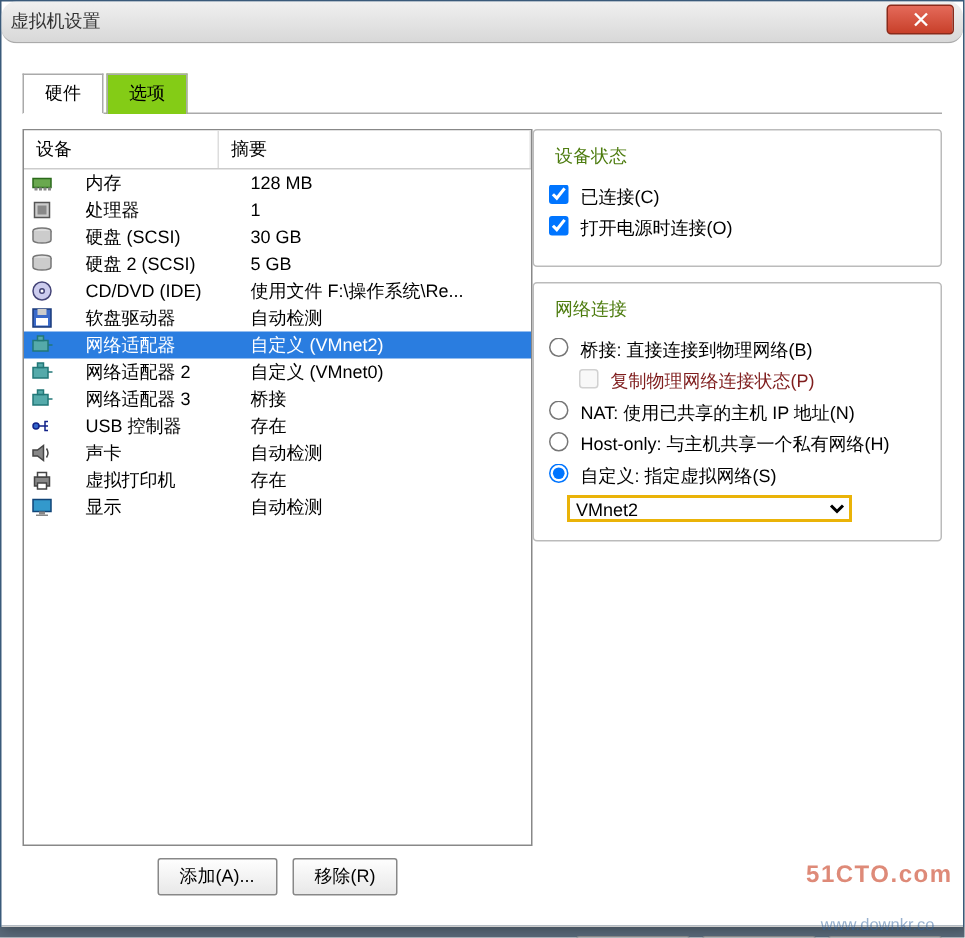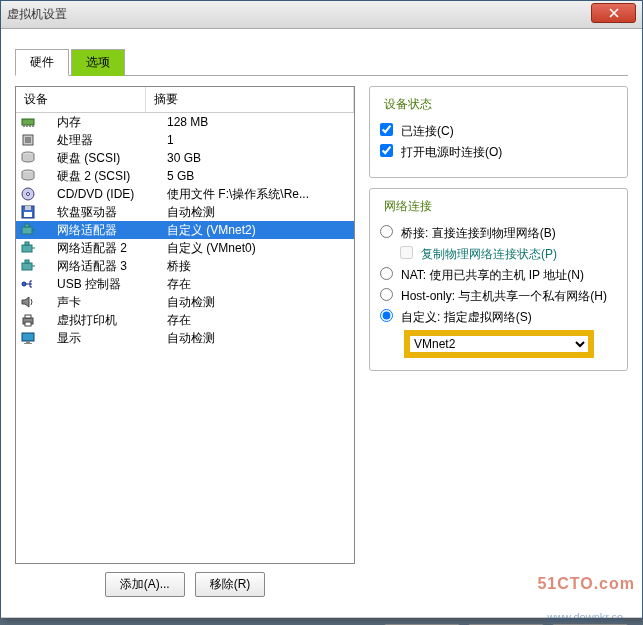--- a/index.html
+++ b/index.html
@@ -1,52 +1,52 @@
 <!DOCTYPE html>
 <html><head>
 <meta charset="utf-8">
 <style>
 * { box-sizing: border-box; font-family: "Microsoft YaHei", "SimSun", Arial, sans-serif; font-size: 12px; }
 body { margin: 0; background: #5a6a7a; width: 643px; height: 625px; overflow: hidden; position: relative; }
 .window { position: absolute; left: 0; top: 0; width: 643px; height: 618px; background: #fff; border: 1px solid #3a5a7a; box-shadow: 2px 2px 8px rgba(0,0,0,0.3); }
-.titlebar { height: 28px; background: linear-gradient(to bottom, #f0f0f0, #d8d8d8); display: flex; align-items: center; padding: 0 6px; border-bottom: 1px solid #aaa; }
+.titlebar { height: 28px; background: linear-gradient(to bottom, #f0f0f0, #d8d8d8); display: flex; align-items: center; padding: 0 6px; border-bottom: 1px solid #aaa; border-radius: 10px; }
 .titlebar .title { flex: 1; color: #333; }
 .close-btn { width: 45px; height: 20px; background: linear-gradient(to bottom, #e46a5a, #c8402a); border: 1px solid #8a2a1a; border-radius: 3px; color: #fff; display: flex; align-items: center; justify-content: center; cursor: pointer; margin-top: -4px; }
 .body { padding: 20px 14px; height: 588px; display: flex; flex-direction: column; }
 .tabs { display: flex; border-bottom: 1px solid #aaa; margin-bottom: 2px; }
 .tab { padding: 4px 14px; border: 1px solid #aaa; border-bottom: none; background: #84cc16; margin-right: 2px; margin-bottom: -1px; cursor: pointer; }
 .tab.active { background: #fff; border-bottom: 1px solid #fff; }
-.main { flex: 1; display: flex; gap: 14px; padding-top: 8px; }
+.main { flex: 1; display: flex; padding-top: 8px; }
 .left { width: 340px; display: flex; flex-direction: column; }
 .devlist { flex: 1; border: 1px solid #888; background: #fff; }
 .devlist-header { display: flex; border-bottom: 1px solid #ccc; background: #fff; }
 .devlist-header .col { padding: 4px 8px; border-right: 1px solid #ddd; font-weight: normal; }
 .col1 { width: 130px; }
 .col2 { flex: 1; }
 .devlist-rows { }
 .row { display: flex; align-items: center; height: 18px; padding: 0 4px; cursor: default; }
 .row.selected { background: #2a7de0; color: #fff; }
 .row .icon { width: 16px; height: 16px; margin-right: 4px; display: inline-flex; align-items: center; justify-content: center; }
 .row .lab { width: 110px; white-space: nowrap; overflow: hidden; margin-left: 17px; }
 .row .summary { flex: 1; white-space: nowrap; overflow: hidden; }
 .belowlist { display: flex; justify-content: center; gap: 10px; margin-top: 8px; }
 .btn { padding: 3px 14px; border: 1px solid #888; background: linear-gradient(to bottom,#fefefe,#e8e8e8); cursor: pointer; border-radius: 2px; }
 .right { flex: 1; }
 .fieldset { border: 1px solid #bbb; border-radius: 3px; padding: 10px 10px 12px 10px; margin-bottom: 10px; }
 .fieldset .legend { margin-top: -18px; margin-bottom: 6px; background: #fff; display: inline-block; padding: 0 4px; color: #4d7c0f; }
 .checkrow, .radiorow { display: flex; align-items: flex-start; margin: 4px 0; gap: 4px; }
 .radiorow input, .checkrow input { margin: 0 4px 0 0; }
 .indent { margin-left: 20px; }
-.sel { width: 190px; height: 28px; border: 6px solid #eab308; background: #fff; margin-left: 24px; }
+.sel { width: 190px; height: 18px; border: 2px solid #eab308; background: #fff; margin-left: 12px; }
 .bottombar { height: 36px; border-top: 1px solid #ccc; display: flex; align-items: center; justify-content: flex-end; gap: 8px; padding: 0 14px; }
 .btn2 { width: 76px; height: 24px; border: 1px solid #888; background: linear-gradient(to bottom,#fefefe,#e8e8e8); border-radius: 2px; cursor: pointer; }
 .watermark1 { position:absolute; right: 8px; bottom: 32px; color: rgba(200,60,30,0.6); font-size: 16px; font-weight: bold; letter-spacing:1px; font-family: Arial; }
 .watermark2 { position:absolute; right: 20px; bottom: 2px; color: rgba(50,100,160,0.5); font-size: 11px; }
 svg { display:block; }
-.disabled-label { color: #0f766e; }
+.disabled-label { color: #7f1d1d; }
 </style>
 </head>
 <body>
 
 <div class="window">
   <div class="titlebar">
     <span class="title">虚拟机设置</span>
     <div class="close-btn">
       <svg width="10" height="10" viewBox="0 0 10 10">
           <path d="M1 1 L9 9 M9 1 L1 9" stroke="#fff" stroke-width="1.6"></path>

